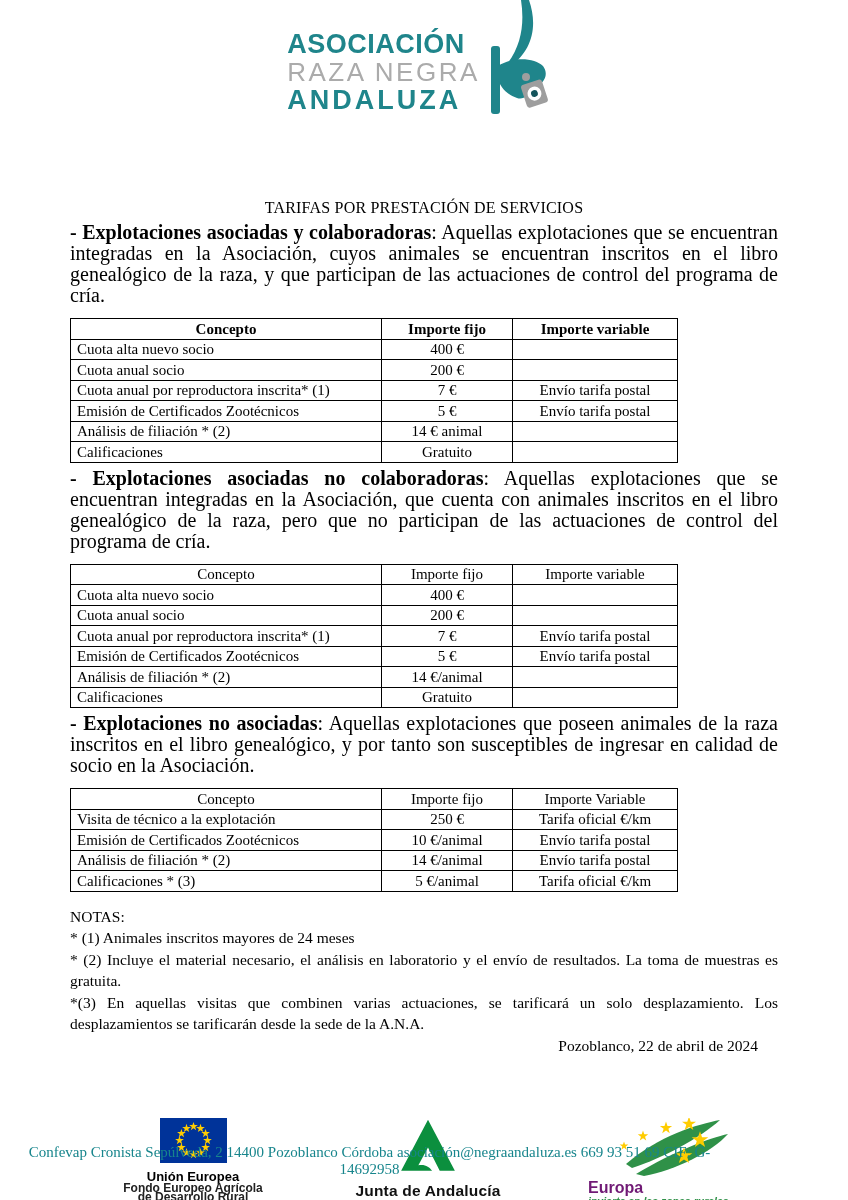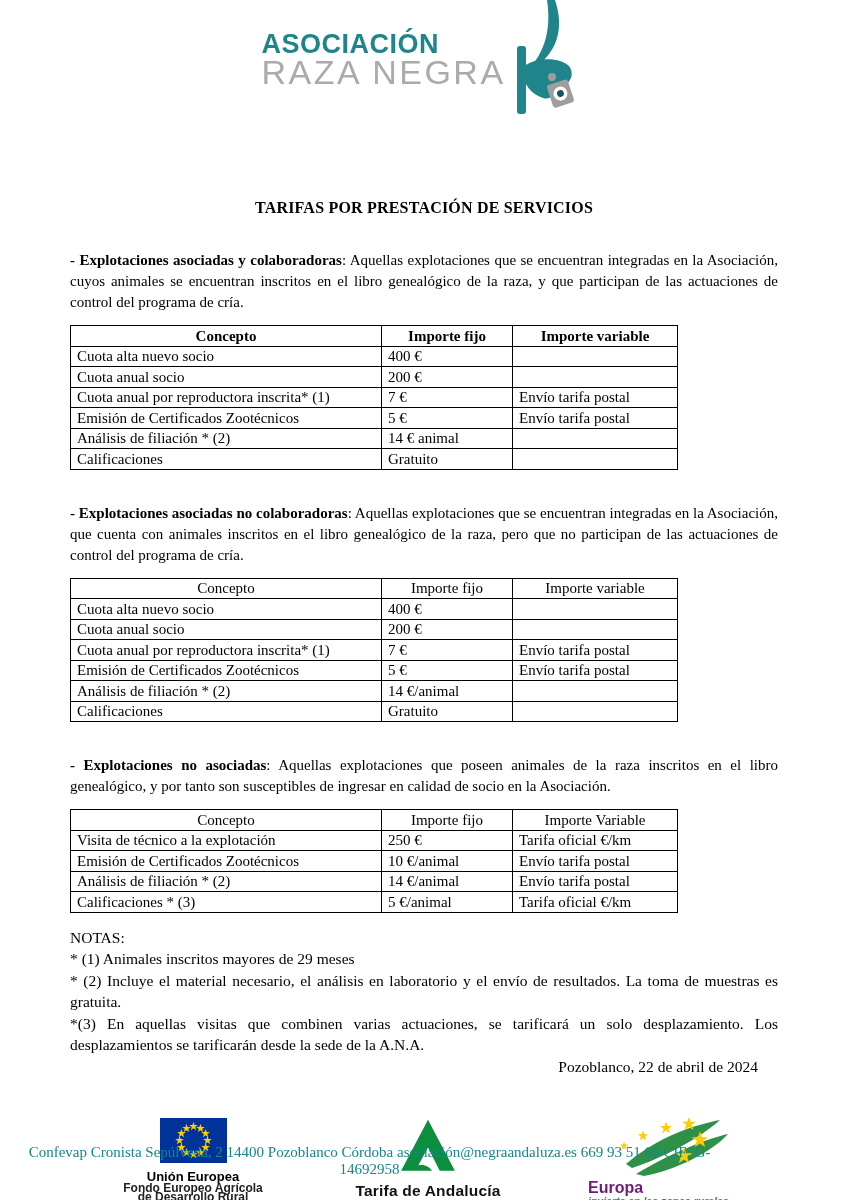--- a/index.html
+++ b/index.html
@@ -22,35 +22,35 @@
     justify-content: center;
     align-items: flex-start;
     height: 185px;
   }
   .logo-text {
     font-family: "Liberation Sans", sans-serif;
     margin-top: 30px;
     text-align: left;
   }
   .logo-l1 { color: #1F858B; font-size: 27px; font-weight: 600; letter-spacing: 0.5px; line-height: 28px; }
-  .logo-l2 { color: #ABABAB; font-size: 34px; font-weight: 400; letter-spacing: 2.5px; line-height: 28px; }
+  .logo-l2 { color: #ABABAB; font-size: 26px; font-weight: 400; letter-spacing: 2.5px; line-height: 28px; }
   .logo-l3 { color: #1F858B; font-size: 27px; font-weight: 600; letter-spacing: 3px; line-height: 28px; }
   .logo-bull { margin-left: 3px; margin-top: 0; }
 
   
   .doc-title {
     text-align: center;
-    font-weight: bold;
+    font-weight: normal;
     font-size: 16px;
     margin-top: 14px;
     letter-spacing: 0.2px;
   }
   .para {
-    margin-top: 33px;
-    font-size: 15px;
+    margin-top: 5px;
+    font-size: 20px;
     line-height: 21px;
     text-align: justify;
   }
   .para b { font-weight: bold; }
 
   
   table.tariff {
     border-collapse: collapse;
     margin-top: 12px;
     width: 607px;
@@ -59,21 +59,21 @@
   }
   table.tariff th, table.tariff td {
     border: 1.5px solid #000;
     padding: 0 6px;
     height: 20.5px;
     line-height: 18px;
     overflow: hidden;
     white-space: nowrap;
   }
   table.tariff th { text-align: center; font-size: 15px; }
-  table.tariff td { }
+  table.tariff td { text-align: center; }
   table.tariff td:first-child { text-align: left; }
   table.tariff th:nth-child(1), table.tariff td:nth-child(1) { width: 311px; }
   table.tariff th:nth-child(2), table.tariff td:nth-child(2) { width: 131px; }
   table.tariff th:nth-child(3), table.tariff td:nth-child(3) { width: 165px; }
 
   
   .notes { margin-top: 14px; font-size: 15.5px; line-height: 21.5px; }
   .notes .note-line { text-align: justify; }
 
   .date-line {
@@ -114,20 +114,21 @@
 </style>
 </head>
 <body>
 
 <div class="page">
 
   <div class="logo-row">
     <div class="logo-text">
       <div class="logo-l1">ASOCIACIÓN</div>
       <div class="logo-l2">RAZA NEGRA</div>
+      <div class="logo-l3">ANDALUZA</div>
     </div>
     <svg class="logo-bull" width="78" height="132" viewBox="0 0 78 132">
       <path d="M46,0 C55,26 51,56 16,73 C38,52 42,26 38,0 Z" fill="#1F858B"></path>
       <rect x="8" y="46" width="9" height="68" rx="3" fill="#1F858B"></rect>
       <path d="M15,66 C30,56 52,58 60,66 C66,74 62,84 50,88 C46,96 40,100 34,98 C24,95 16,86 15,78 Z" fill="#1F858B"></path>
       <circle cx="43" cy="77" r="4" fill="#9E9E9E"></circle>
       <g transform="translate(49,86) rotate(-18)">
         <rect x="-11" y="-4" width="22" height="24" rx="3" fill="#9E9E9E"></rect>
         <circle cx="0" cy="8" r="7" fill="#ffffff"></circle>
         <circle cx="0" cy="8" r="3.4" fill="#14545C"></circle>
@@ -253,21 +254,21 @@
           <tr>
             <td>Calificaciones * (3)</td>
             <td>5 €/animal</td>
             <td>Tarifa oficial €/km</td>
           </tr>
         </tbody>
       </table>
 
     <div class="notes">
       <div>NOTAS:</div>
-      <div class="note-line">* (1) Animales inscritos mayores de 29 meses</div>
+      <div class="note-line">* (1) Animales inscritos mayores de 24 meses</div>
       <div class="note-line">* (2) Incluye el material necesario, el análisis en laboratorio y el envío de resultados. La toma de muestras es gratuita.</div>
       <div class="note-line">*(3) En aquellas visitas que combinen varias actuaciones, se tarificará un solo desplazamiento. Los desplazamientos se tarificarán desde la sede de la A.N.A.</div>
     </div>
 
     <div class="date-line">Pozoblanco, 22 de abril de 2024</div>
   </div>
 
   <div class="footer-logos">
 
     <div class="flogo eu-block">
@@ -291,21 +292,21 @@
       </svg>
       <div class="eu-title">Unión Europea</div>
       <div class="eu-sub">Fondo Europeo Agrícola</div>
       <div class="eu-sub">de Desarrollo Rural</div>
     </div>
 
     <div class="flogo junta-block">
       <svg width="62" height="56" viewBox="0 0 90 80">
         <path d="M45,2 L84,76 L62,76 L45,42 L31,68 C40,66 47,70 51,76 L6,76 Z" fill="#0B8F3E"></path>
       </svg>
-      <div class="junta-title">Tarifa de Andalucía</div>
+      <div class="junta-title">Junta de Andalucía</div>
     </div>
 
     <div class="flogo europa-block">
       <svg width="150" height="58" viewBox="0 0 150 58">
         <path d="M38,46 C70,18 110,6 132,2 C112,20 75,40 44,50 Z" fill="#2F9148"></path>
         <path d="M48,56 C84,34 122,20 140,16 C124,34 88,52 56,58 Z" fill="#2F9148"></path>
         <use href="#star" transform="translate(36,28) scale(1.0)"></use>
         <use href="#star" transform="translate(55,18) scale(1.2)"></use>
         <use href="#star" transform="translate(78,10) scale(1.4)"></use>
         <use href="#star" transform="translate(101,6) scale(1.6)"></use>

